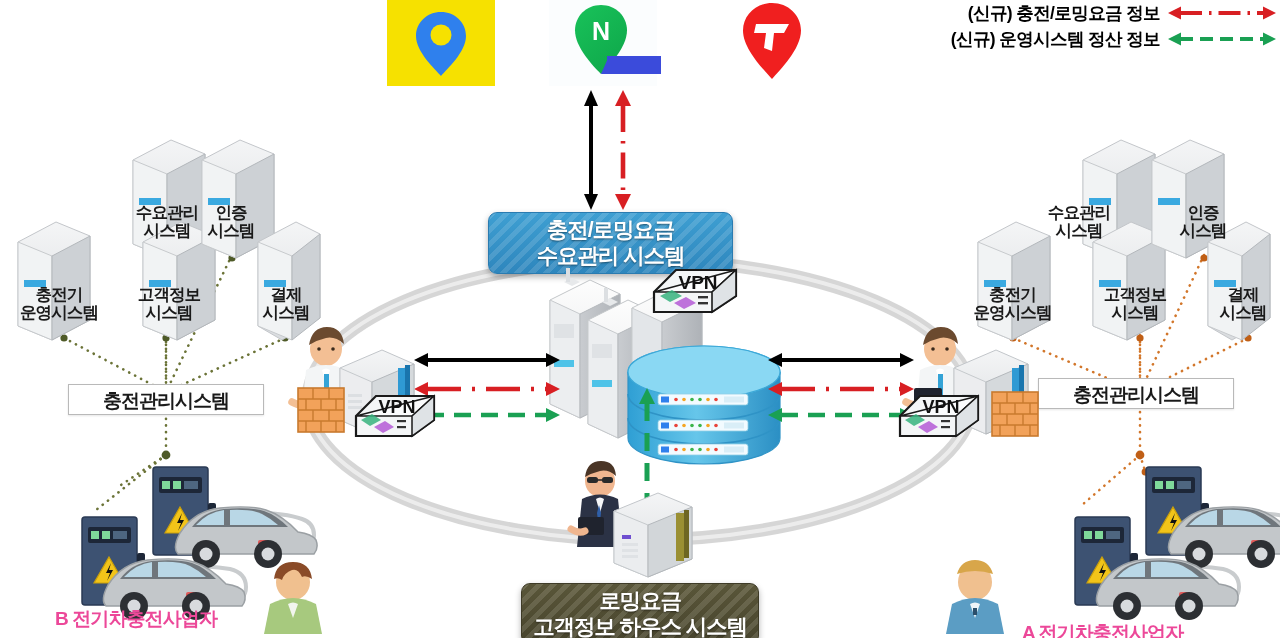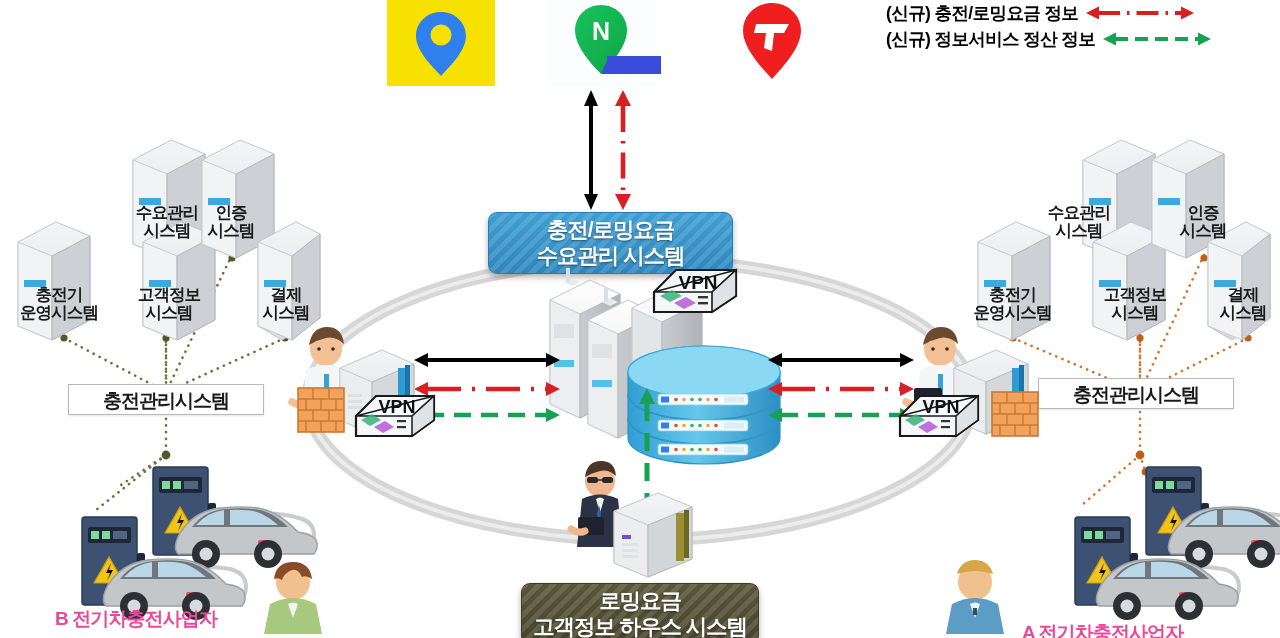--- a/index.html
+++ b/index.html
@@ -14,21 +14,21 @@
     overflow: hidden;
     font-family: "Liberation Sans", "DejaVu Sans", sans-serif;
     color: #111;
   }
   #stage { position: absolute; inset: 0; }
   .abs { position: absolute; }
 
   
   .legend { position: absolute; right: 4px; top: 0px; width: 390px; }
   .legend-row {
-    display: flex; align-items: center; justify-content: flex-start;
+    display: flex; align-items: center; justify-content: flex-end;
     height: 26px; gap: 8px;
   }
   .legend-label {
     font-size: 17.5px; font-weight: bold; letter-spacing: -0.6px;
     white-space: nowrap; color: #000;
   }
   .legend-arrow { width: 108px; height: 20px; }
 
   
   .lbl {
@@ -164,21 +164,21 @@
   <div class="legend">
     <div class="legend-row">
       <span class="legend-label">(신규) 충전/로밍요금 정보</span>
       <svg class="legend-arrow" viewBox="0 0 108 20">
         <line x1="12" y1="10" x2="96" y2="10" stroke="#d81f23" stroke-width="4.2" stroke-dasharray="22 7 2.5 7"></line>
         <polygon points="0,10 13,3.5 13,16.5" fill="#d81f23"></polygon>
         <polygon points="108,10 95,3.5 95,16.5" fill="#d81f23"></polygon>
       </svg>
     </div>
     <div class="legend-row">
-      <span class="legend-label">(신규) 정보서비스 정산 정보</span>
+      <span class="legend-label">(신규) 운영시스템 정산 정보</span>
       <svg class="legend-arrow" viewBox="0 0 108 20">
         <line x1="12" y1="10" x2="96" y2="10" stroke="#1aa053" stroke-width="4.2" stroke-dasharray="13 7"></line>
         <polygon points="0,10 13,3.5 13,16.5" fill="#1aa053"></polygon>
         <polygon points="108,10 95,3.5 95,16.5" fill="#1aa053"></polygon>
       </svg>
     </div>
   </div>
 
   <div class="app-icon" style="left:387px; top:0px;">
     <svg width="108" height="86" viewBox="0 0 108 86">

